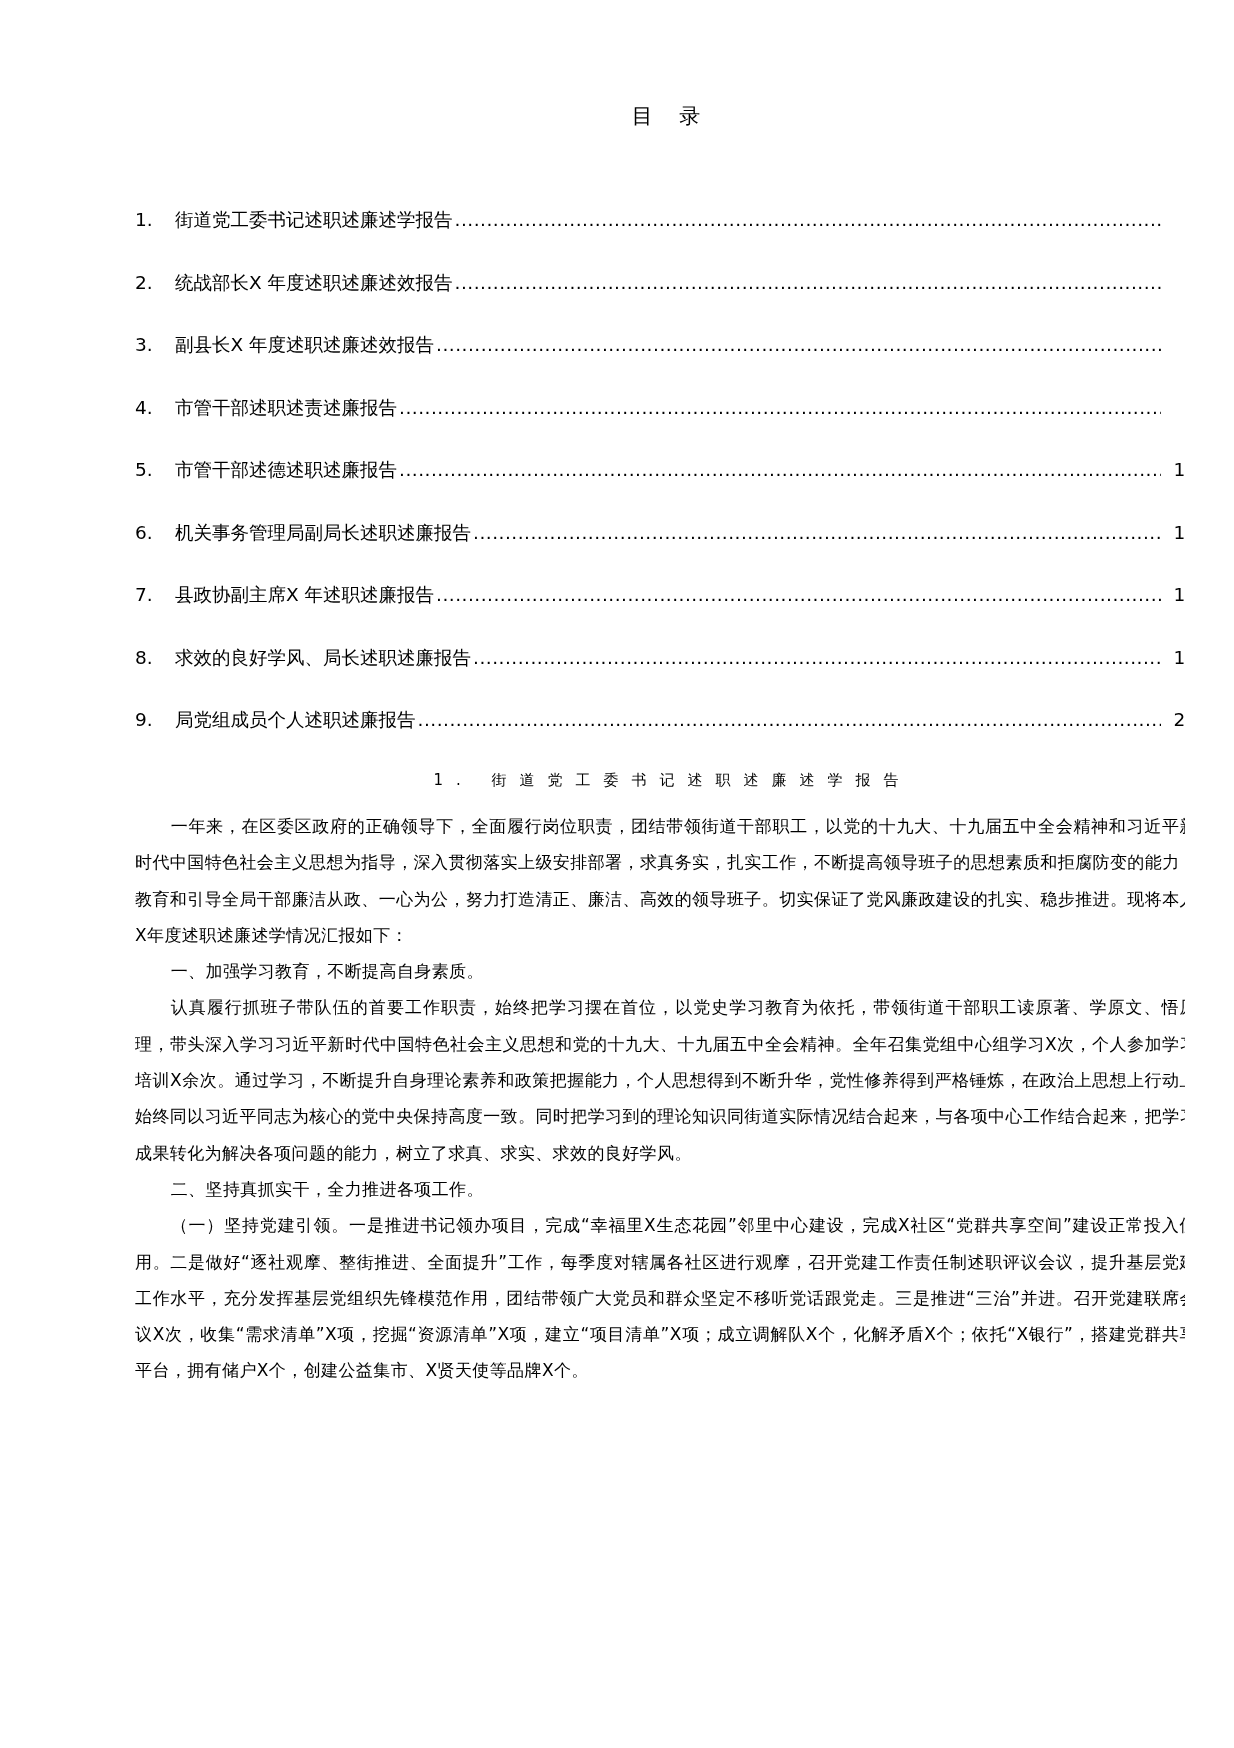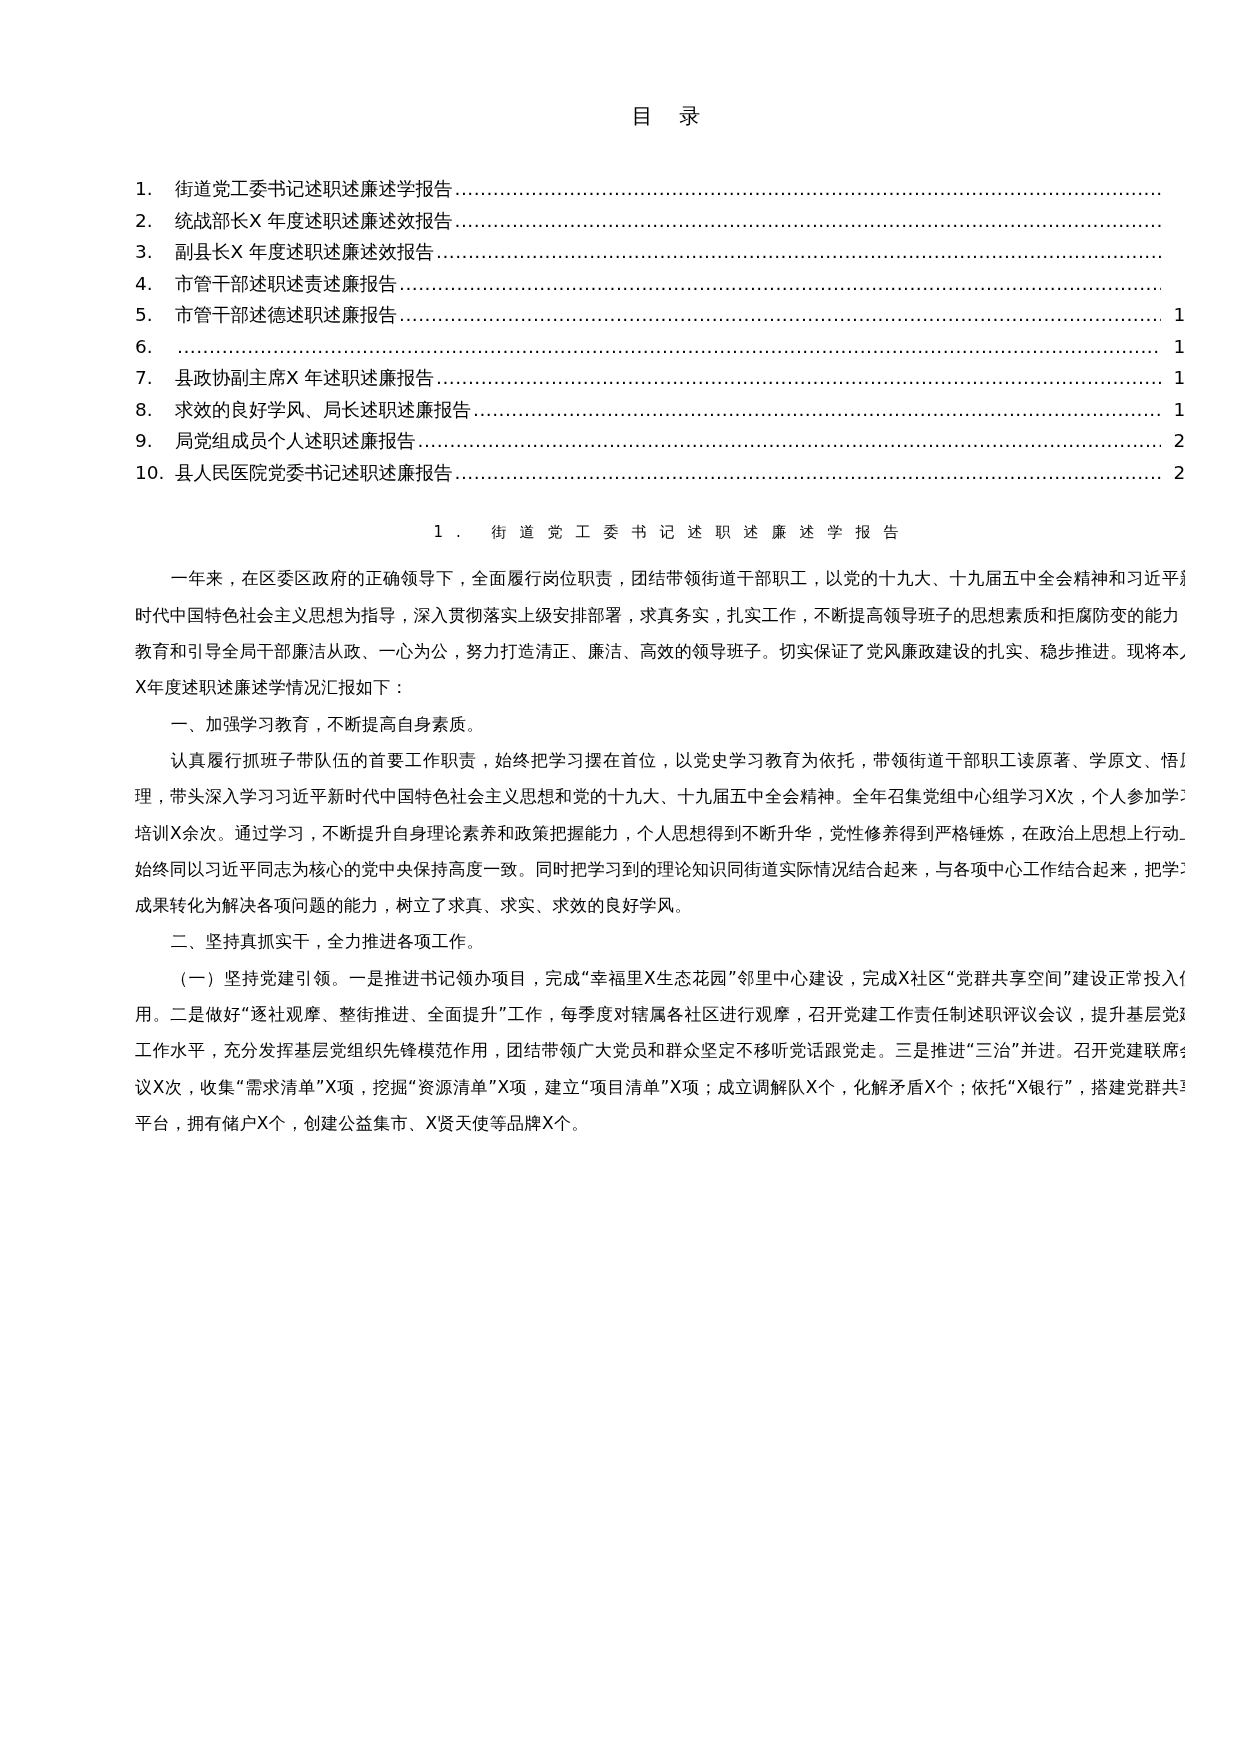--- a/index.html
+++ b/index.html
@@ -49,20 +49,21 @@
     line-height: 31.5px;
     white-space: nowrap;
   }
   .toc-num {
     width: 40px;
     flex: 0 0 40px;
     text-align: left;
   }
   .toc-label {
     flex: 0 0 auto;
+    margin-top: 31px;
   }
   .toc-dots {
     flex: 1 1 auto;
     overflow: hidden;
     margin: 0 2px;
     font-size: 18.5px;
     letter-spacing: 0.5px;
     color: #000;
   }
   .toc-dots::after {
@@ -139,20 +140,21 @@
         <span class="toc-page">8</span>
       </div>
       <div class="toc-row">
         <span class="toc-num">5.</span>
         <span class="toc-label">市管干部述德述职述廉报告</span>
         <span class="toc-dots"></span>
         <span class="toc-page">10</span>
       </div>
       <div class="toc-row">
         <span class="toc-num">6.</span>
+        <span class="toc-label">机关事务管理局副局长述职述廉报告</span>
         <span class="toc-dots"></span>
         <span class="toc-page">14</span>
       </div>
       <div class="toc-row">
         <span class="toc-num">7.</span>
         <span class="toc-label">县政协副主席X 年述职述廉报告</span>
         <span class="toc-dots"></span>
         <span class="toc-page">16</span>
       </div>
       <div class="toc-row">
@@ -160,26 +162,20 @@
         <span class="toc-label">求效的良好学风、局长述职述廉报告</span>
         <span class="toc-dots"></span>
         <span class="toc-page">18</span>
       </div>
       <div class="toc-row">
         <span class="toc-num">9.</span>
         <span class="toc-label">局党组成员个人述职述廉报告</span>
         <span class="toc-dots"></span>
         <span class="toc-page">21</span>
       </div>
-      <div class="toc-row">
-        <span class="toc-num">10.</span>
-        <span class="toc-label">县人民医院党委书记述职述廉报告</span>
-        <span class="toc-dots"></span>
-        <span class="toc-page">24</span>
-      </div>
     </div>
 
     <div class="doc-heading">1. 街道党工委书记述职述廉述学报告</div>
 
     <div class="body-copy">
       <p class="para">一年来，在区委区政府的正确领导下，全面履行岗位职责，团结带领街道干部职工，以党的十九大、十九届五中全会精神和习近平新时代中国特色社会主义思想为指导，深入贯彻落实上级安排部署，求真务实，扎实工作，不断提高领导班子的思想素质和拒腐防变的能力，教育和引导全局干部廉洁从政、一心为公，努力打造清正、廉洁、高效的领导班子。切实保证了党风廉政建设的扎实、稳步推进。现将本人X年度述职述廉述学情况汇报如下：</p>
       <p class="para tight">一、加强学习教育，不断提高自身素质。</p>
       <p class="para">认真履行抓班子带队伍的首要工作职责，始终把学习摆在首位，以党史学习教育为依托，带领街道干部职工读原著、学原文、悟原理，带头深入学习习近平新时代中国特色社会主义思想和党的十九大、十九届五中全会精神。全年召集党组中心组学习X次，个人参加学习培训X余次。通过学习，不断提升自身理论素养和政策把握能力，个人思想得到不断升华，党性修养得到严格锤炼，在政治上思想上行动上始终同以习近平同志为核心的党中央保持高度一致。同时把学习到的理论知识同街道实际情况结合起来，与各项中心工作结合起来，把学习成果转化为解决各项问题的能力，树立了求真、求实、求效的良好学风。</p>
       <p class="para tight">二、坚持真抓实干，全力推进各项工作。</p>
       <p class="para">（一）坚持党建引领。一是推进书记领办项目，完成“幸福里X生态花园”邻里中心建设，完成X社区“党群共享空间”建设正常投入使用。二是做好“逐社观摩、整街推进、全面提升”工作，每季度对辖属各社区进行观摩，召开党建工作责任制述职评议会议，提升基层党建工作水平，充分发挥基层党组织先锋模范作用，团结带领广大党员和群众坚定不移听党话跟党走。三是推进“三治”并进。召开党建联席会议X次，收集“需求清单”X项，挖掘“资源清单”X项，建立“项目清单”X项；成立调解队X个，化解矛盾X个；依托“X银行”，搭建党群共享平台，拥有储户X个，创建公益集市、X贤天使等品牌X个。</p>

